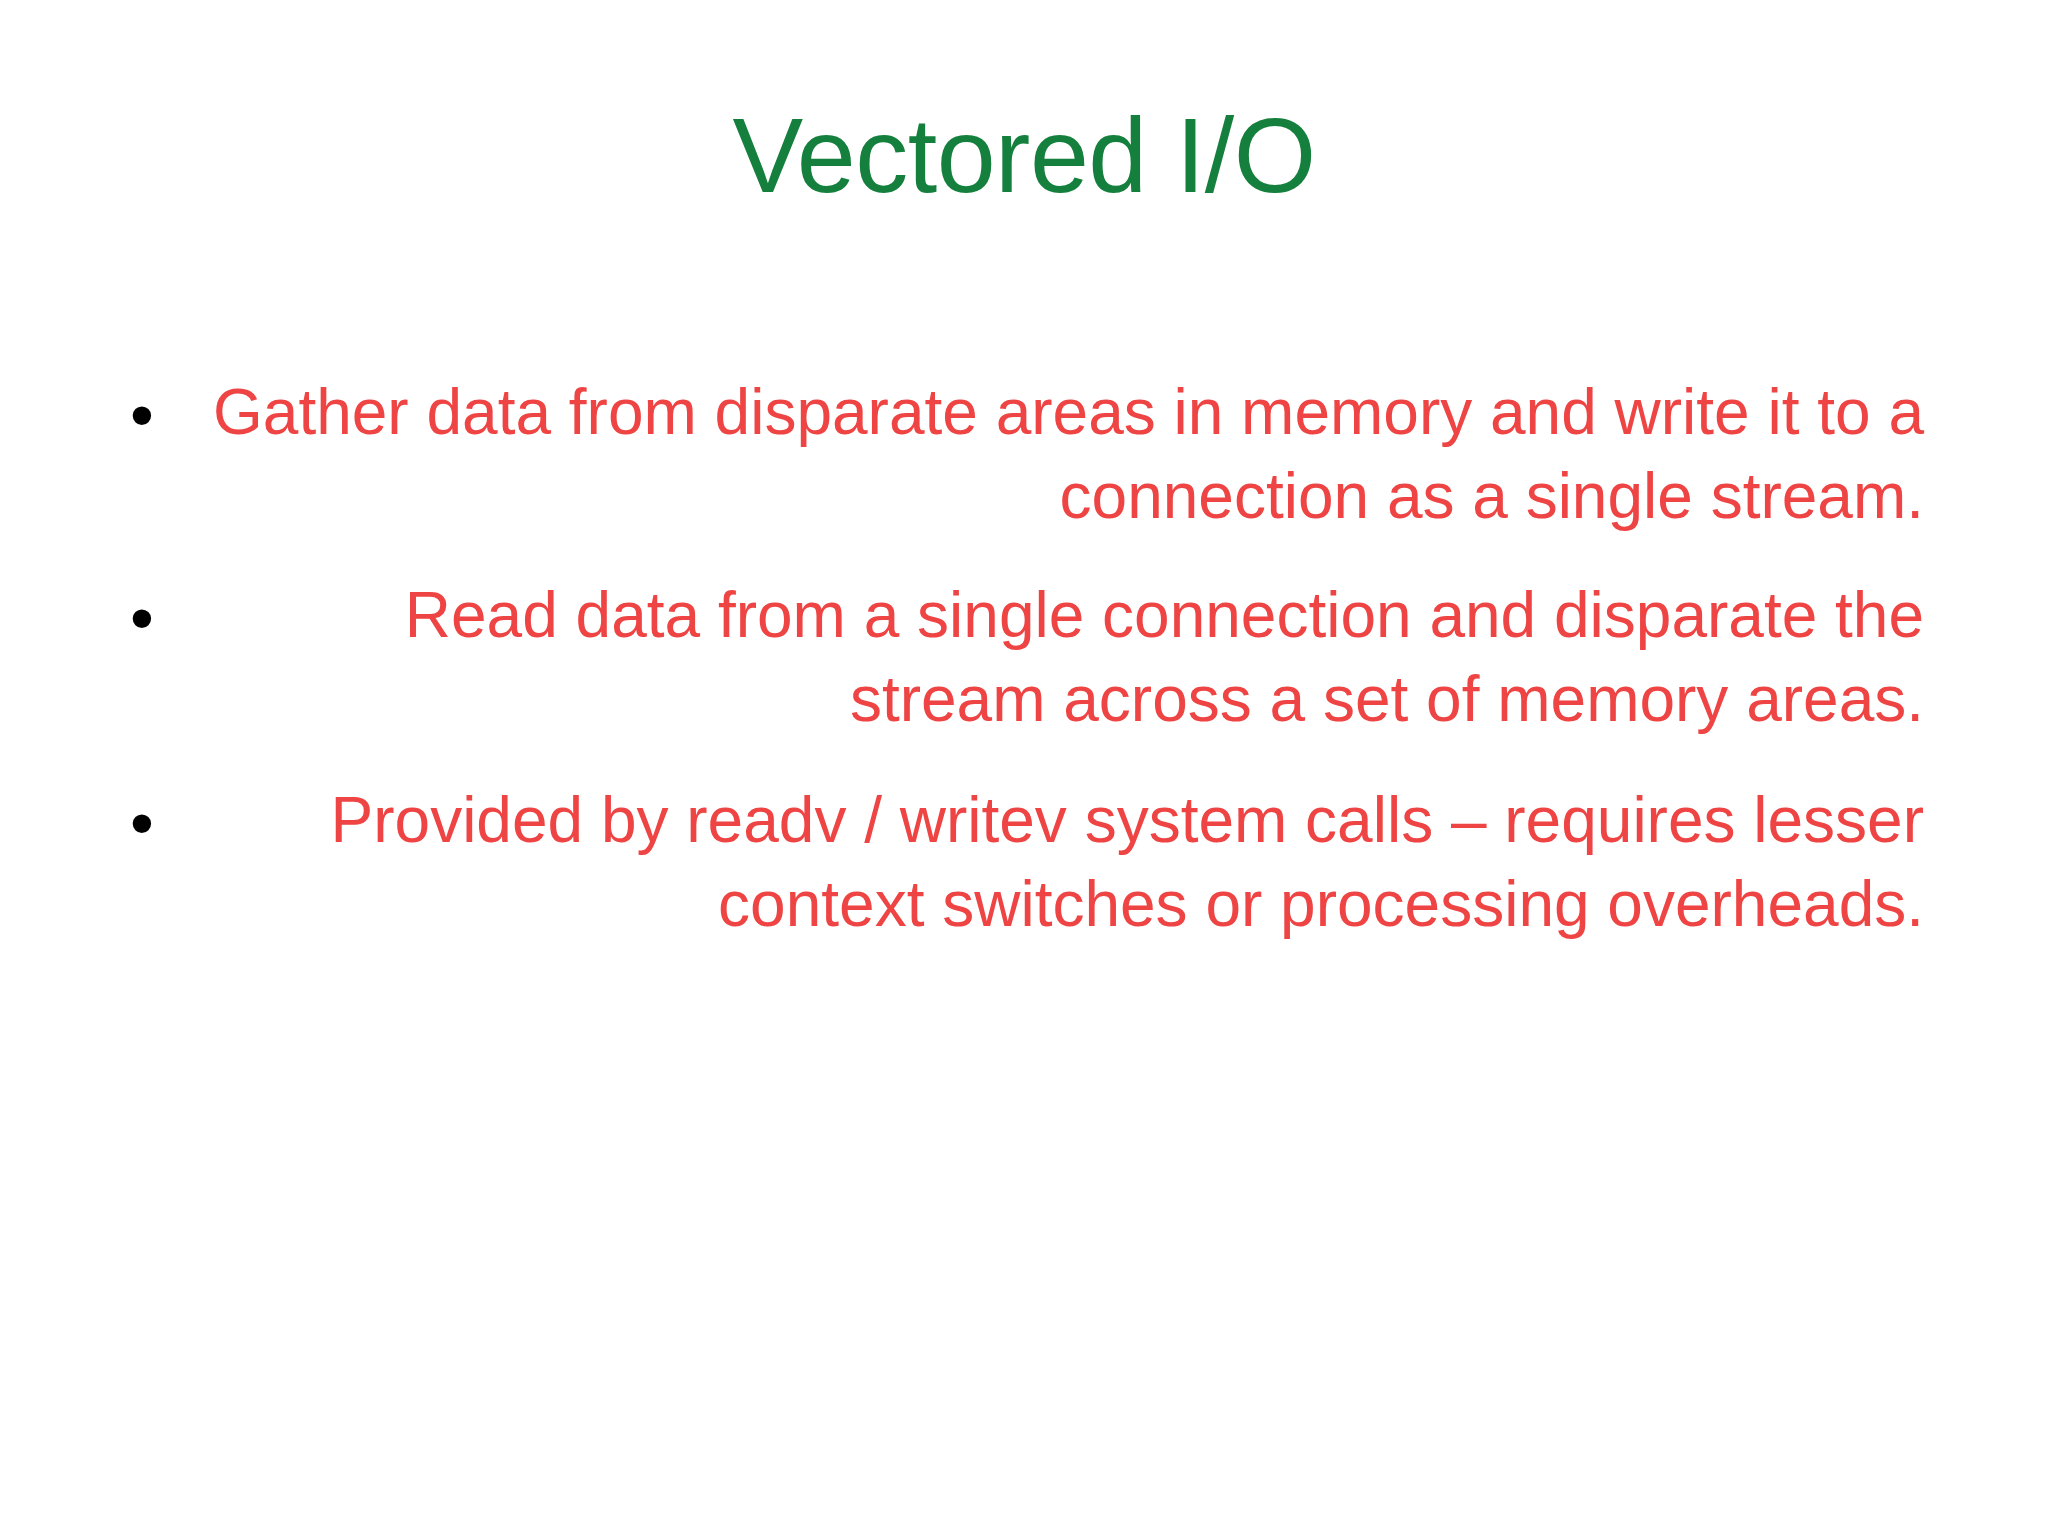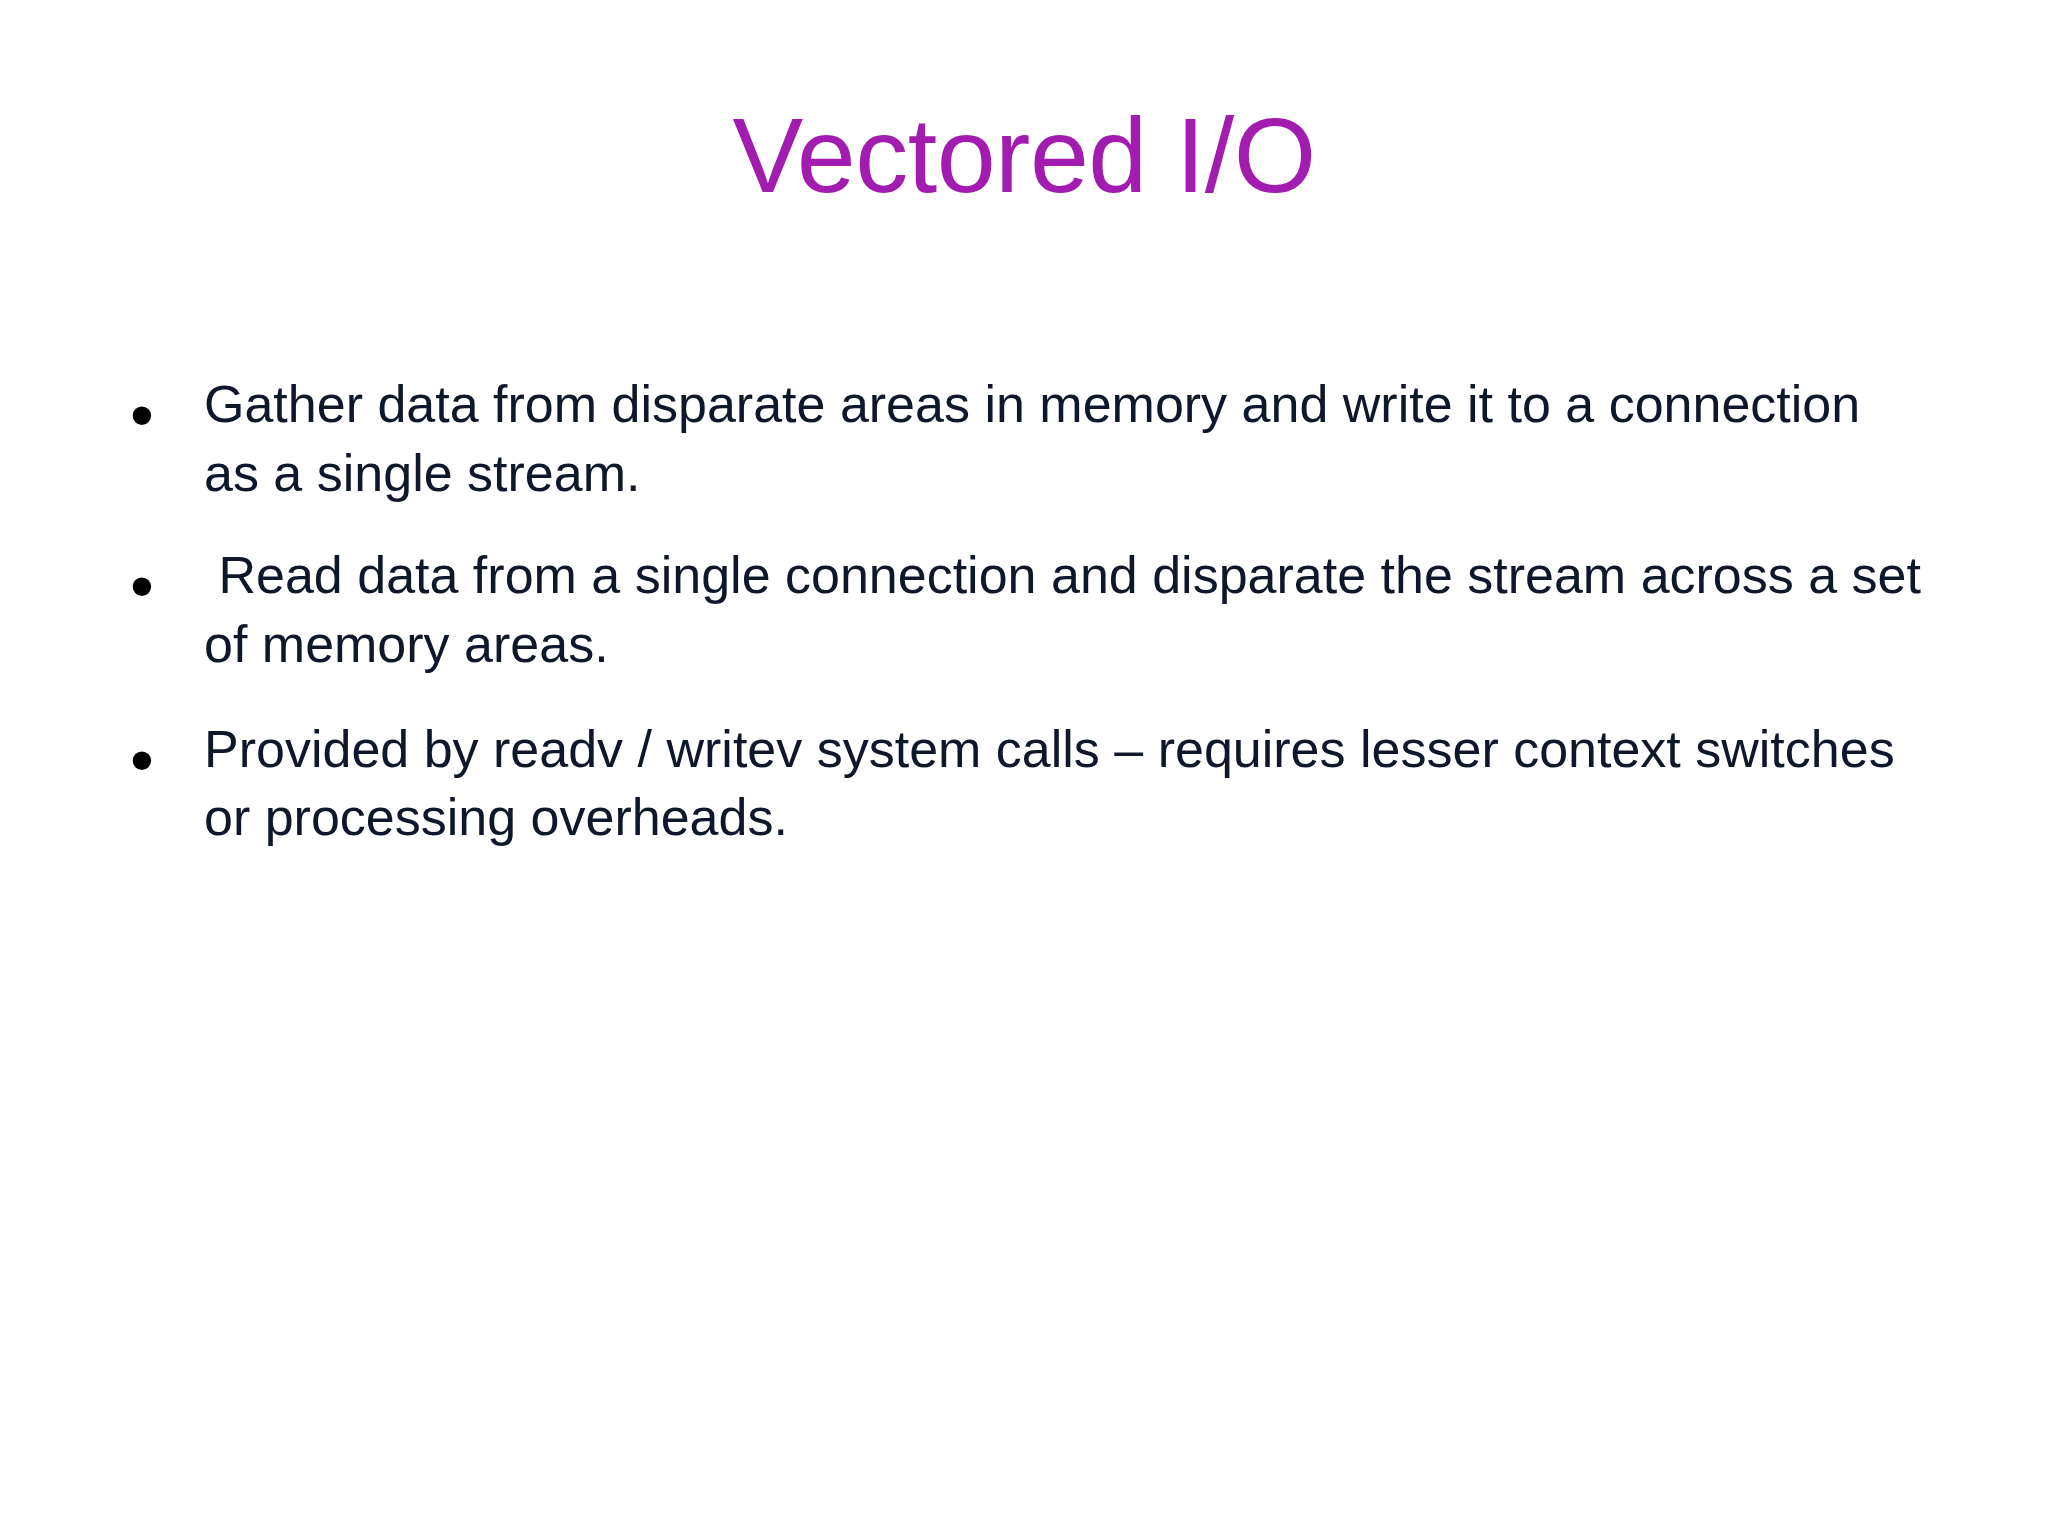--- a/index.html
+++ b/index.html
@@ -26,21 +26,21 @@
   #slide-title {
     position: absolute;
     left: 0;
     top: 98px;
     width: 2048px;
     text-align: center;
     font-size: 106px;
     line-height: 1.08;
     font-weight: 400;
     letter-spacing: -0.5px;
-    color: #a21caf;
+    color: #15803d;
     white-space: nowrap;
   }
 
   #body-block {
     position: absolute;
     left: 112px;
     top: 370px;
     width: 1840px;
   }
 
@@ -61,25 +61,26 @@
     line-height: 1.32;
     text-align: left;
     padding-left: 18px;
     box-sizing: border-box;
     color: #000000;
     user-select: none;
   }
 
   .bullet-text {
     flex: 1 1 auto;
-    font-size: 52px;
+    font-size: 64px;
     line-height: 1.32;
-    color: #0f172a;
+    color: #ef4444;
     white-space: pre-wrap;
     max-width: 1720px;
+    text-align: right;
   }
 
   
   .bullet-row.b1 { margin-bottom: 34px; }
   .bullet-row.b2 { margin-bottom: 36px; }
 </style>
 </head>
 <body style="background: rgb(255, 255, 255); color: rgb(0, 0, 0);">
 
 <div id="slide" style="background: rgb(255, 255, 255);">

